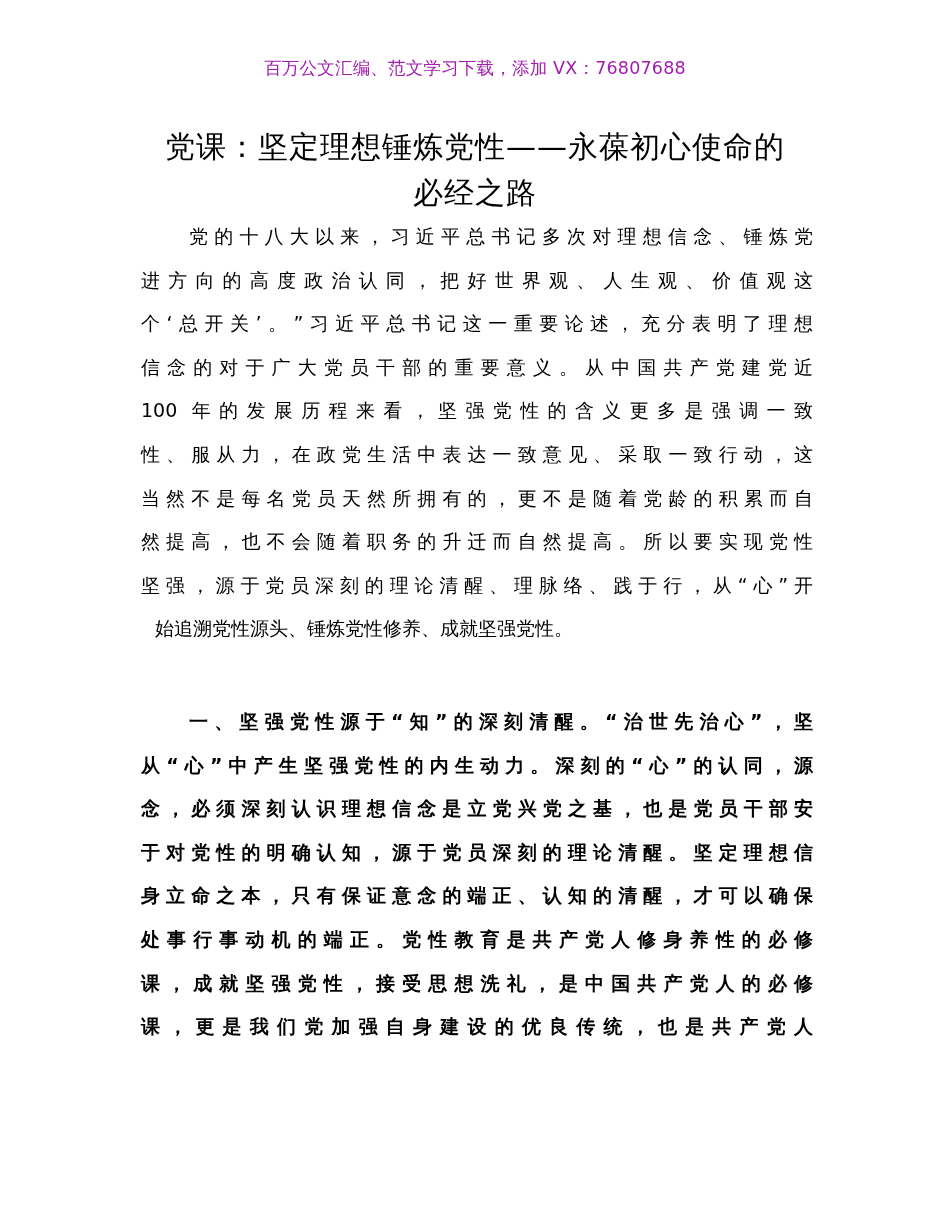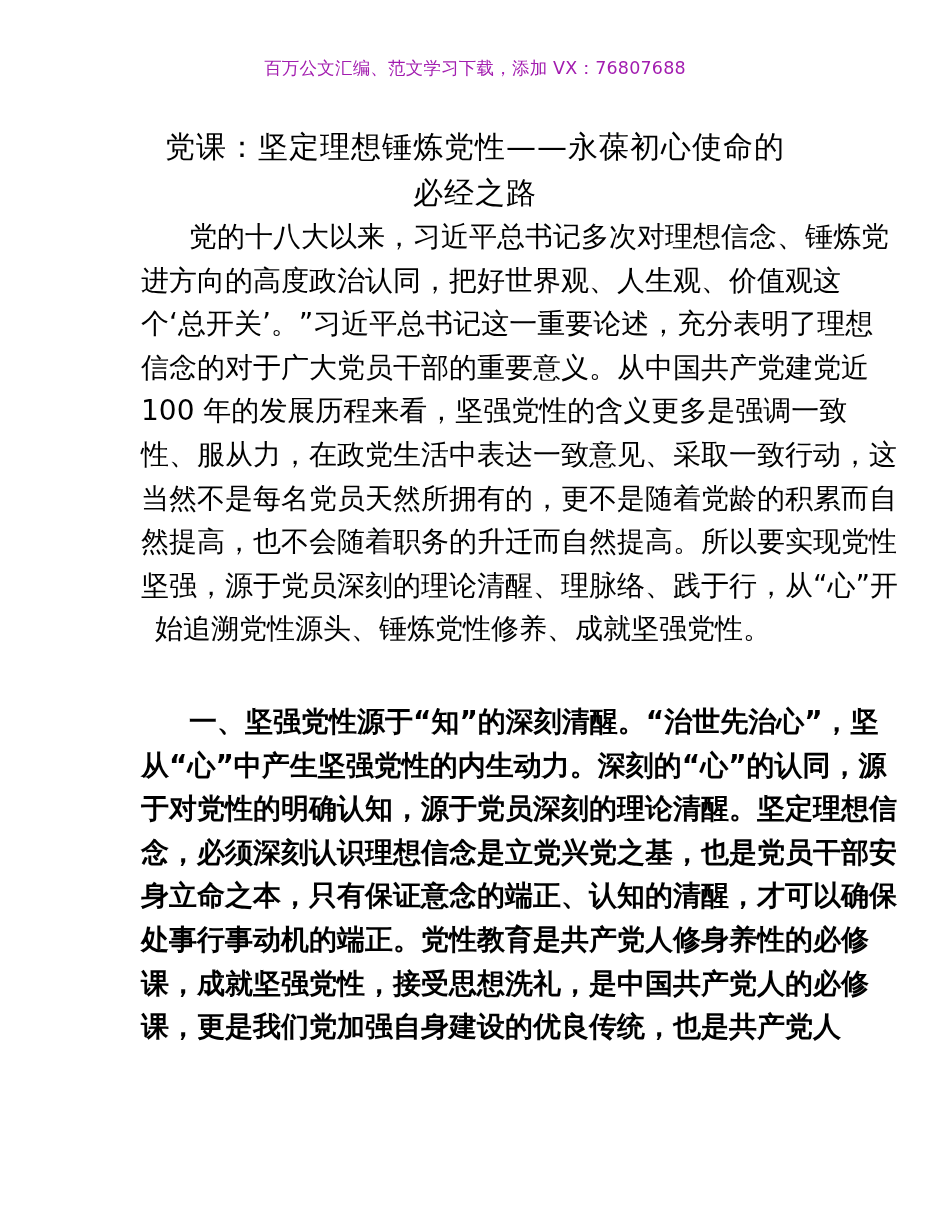--- a/index.html
+++ b/index.html
@@ -3,21 +3,21 @@
 <meta charset="utf-8">
 <style>
   html, body { margin: 0; padding: 0; background: #ffffff; }
   body { width: 950px; height: 1230px; position: relative; overflow: hidden;
          font-family: "DejaVu Sans", "Liberation Sans", sans-serif; color: #000; }
   .header-note { position: absolute; top: 56px; left: 0; width: 950px; text-align: center;
                  font-size: 17.5px; color: #a21caf; letter-spacing: 0.2px; }
   .title { position: absolute; top: 112px; left: 120px; width: 710px; text-align: center;
            font-size: 30px; line-height: 46px; color: #000; letter-spacing: 1px; margin-top: 12px; }
   .body { position: absolute; left: 141px; width: 672px; }
-  .line { display: block; height: 43.6px; line-height: 43.6px; font-size: 28px;
+  .line { display: block; height: 43.6px; line-height: 43.6px; font-size: 19px;
           white-space: nowrap; text-align: justify; text-align-last: justify; }
   .line.last { text-align-last: left; margin-left: 14px; }
   .line.indent { padding-left: 48px; }
   .p1 { top: 215px; }
   .p2 { top: 700px; font-weight: bold; }
 </style>
 </head>
 <body>
 
 <div class="header-note">百万公文汇编、范文学习下载，添加 VX：76807688</div>
@@ -36,19 +36,19 @@
   <span class="line">性、服从力，在政党生活中表达一致意见、采取一致行动，这</span>
   <span class="line">当然不是每名党员天然所拥有的，更不是随着党龄的积累而自</span>
   <span class="line">然提高，也不会随着职务的升迁而自然提高。所以要实现党性</span>
   <span class="line">坚强，源于党员深刻的理论清醒、理脉络、践于行，从“心”开</span>
   <span class="line last">始追溯党性源头、锤炼党性修养、成就坚强党性。</span>
 </div>
 
 <div class="body p2">
   <span class="line indent">一、坚强党性源于“知”的深刻清醒。“治世先治心”，坚</span>
   <span class="line">从“心”中产生坚强党性的内生动力。深刻的“心”的认同，源</span>
+  <span class="line">念，必须深刻认识理想信念是立党兴党之基，也是党员干部安</span>
   <span class="line">于对党性的明确认知，源于党员深刻的理论清醒。坚定理想信</span>
-  <span class="line">念，必须深刻认识理想信念是立党兴党之基，也是党员干部安</span>
   <span class="line">身立命之本，只有保证意念的端正、认知的清醒，才可以确保</span>
   <span class="line">处事行事动机的端正。党性教育是共产党人修身养性的必修</span>
   <span class="line">课，成就坚强党性，接受思想洗礼，是中国共产党人的必修</span>
   <span class="line">课，更是我们党加强自身建设的优良传统，也是共产党人</span>
 </div>
 
 </body></html>

